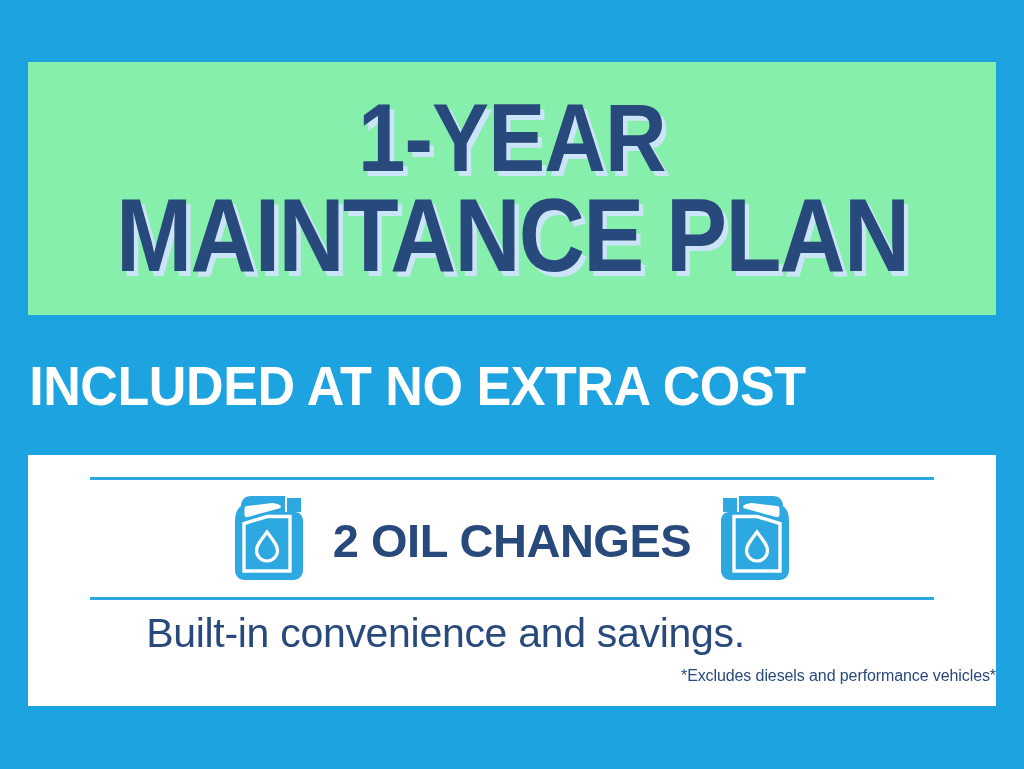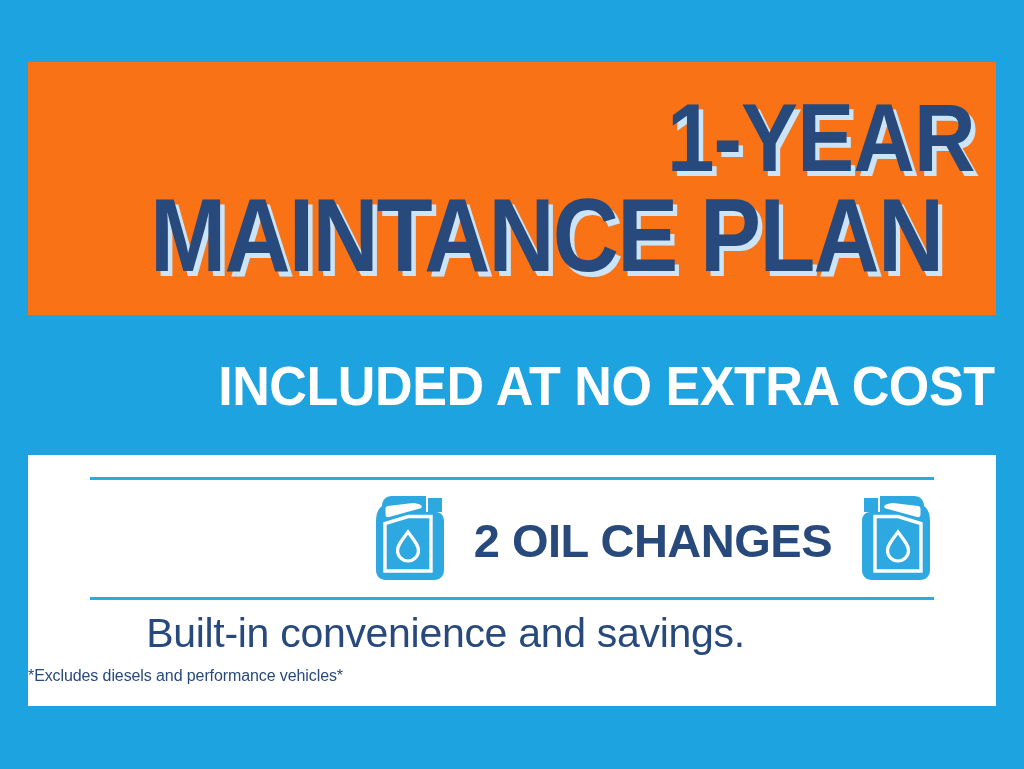--- a/index.html
+++ b/index.html
@@ -18,24 +18,24 @@
     -webkit-font-smoothing: antialiased;
   }
 
   
   .card-top {
     position: absolute;
     left: 28px;
     top: 62px;
     width: 968px;
     height: 253px;
-    background: #f97316;
+    background: #86efac;
     display: flex;
     flex-direction: column;
-    align-items: flex-end;
+    align-items: center;
     justify-content: center;
   }
   .headline-line {
     color: #28497c;
     font-family: "Liberation Sans", sans-serif;
     font-weight: 700;
     text-align: center;
     white-space: nowrap;
     line-height: 0.92;
     text-shadow: 5px 5px 0 #cbe4f7;
@@ -54,21 +54,21 @@
 
   
   .band {
     position: absolute;
     left: 0;
     top: 315px;
     width: 1024px;
     height: 140px;
     display: flex;
     align-items: center;
-    justify-content: flex-end;
+    justify-content: flex-start;
   }
   .band-text {
     color: #ffffff;
     font-size: 56px;
     font-weight: 700;
     letter-spacing: -0.5px;
     white-space: nowrap;
     transform: scaleX(0.93);
   }
 
@@ -92,21 +92,21 @@
   .rule-bottom { top: 142px; }
 
   .feature-row {
     position: absolute;
     left: 62px;
     top: 30px;
     width: 844px;
     height: 110px;
     display: flex;
     align-items: center;
-    justify-content: flex-end;
+    justify-content: center;
     gap: 28px;
   }
   .feature-label {
     color: #28497c;
     font-size: 47px;
     font-weight: 700;
     letter-spacing: -0.5px;
     white-space: nowrap;
   }
   .can-icon { flex: 0 0 auto; display: block; }
@@ -122,21 +122,21 @@
     font-size: 41px;
     font-weight: 400;
     letter-spacing: -0.3px;
     white-space: nowrap;
   }
   .fineprint {
     position: absolute;
     left: 0;
     top: 212px;
     width: 968px;
-    text-align: left;
+    text-align: right;
     color: #28497c;
     font-size: 16px;
     font-weight: 400;
     letter-spacing: -0.1px;
     white-space: nowrap;
   }
 </style>
 </head>
 <body>
 

